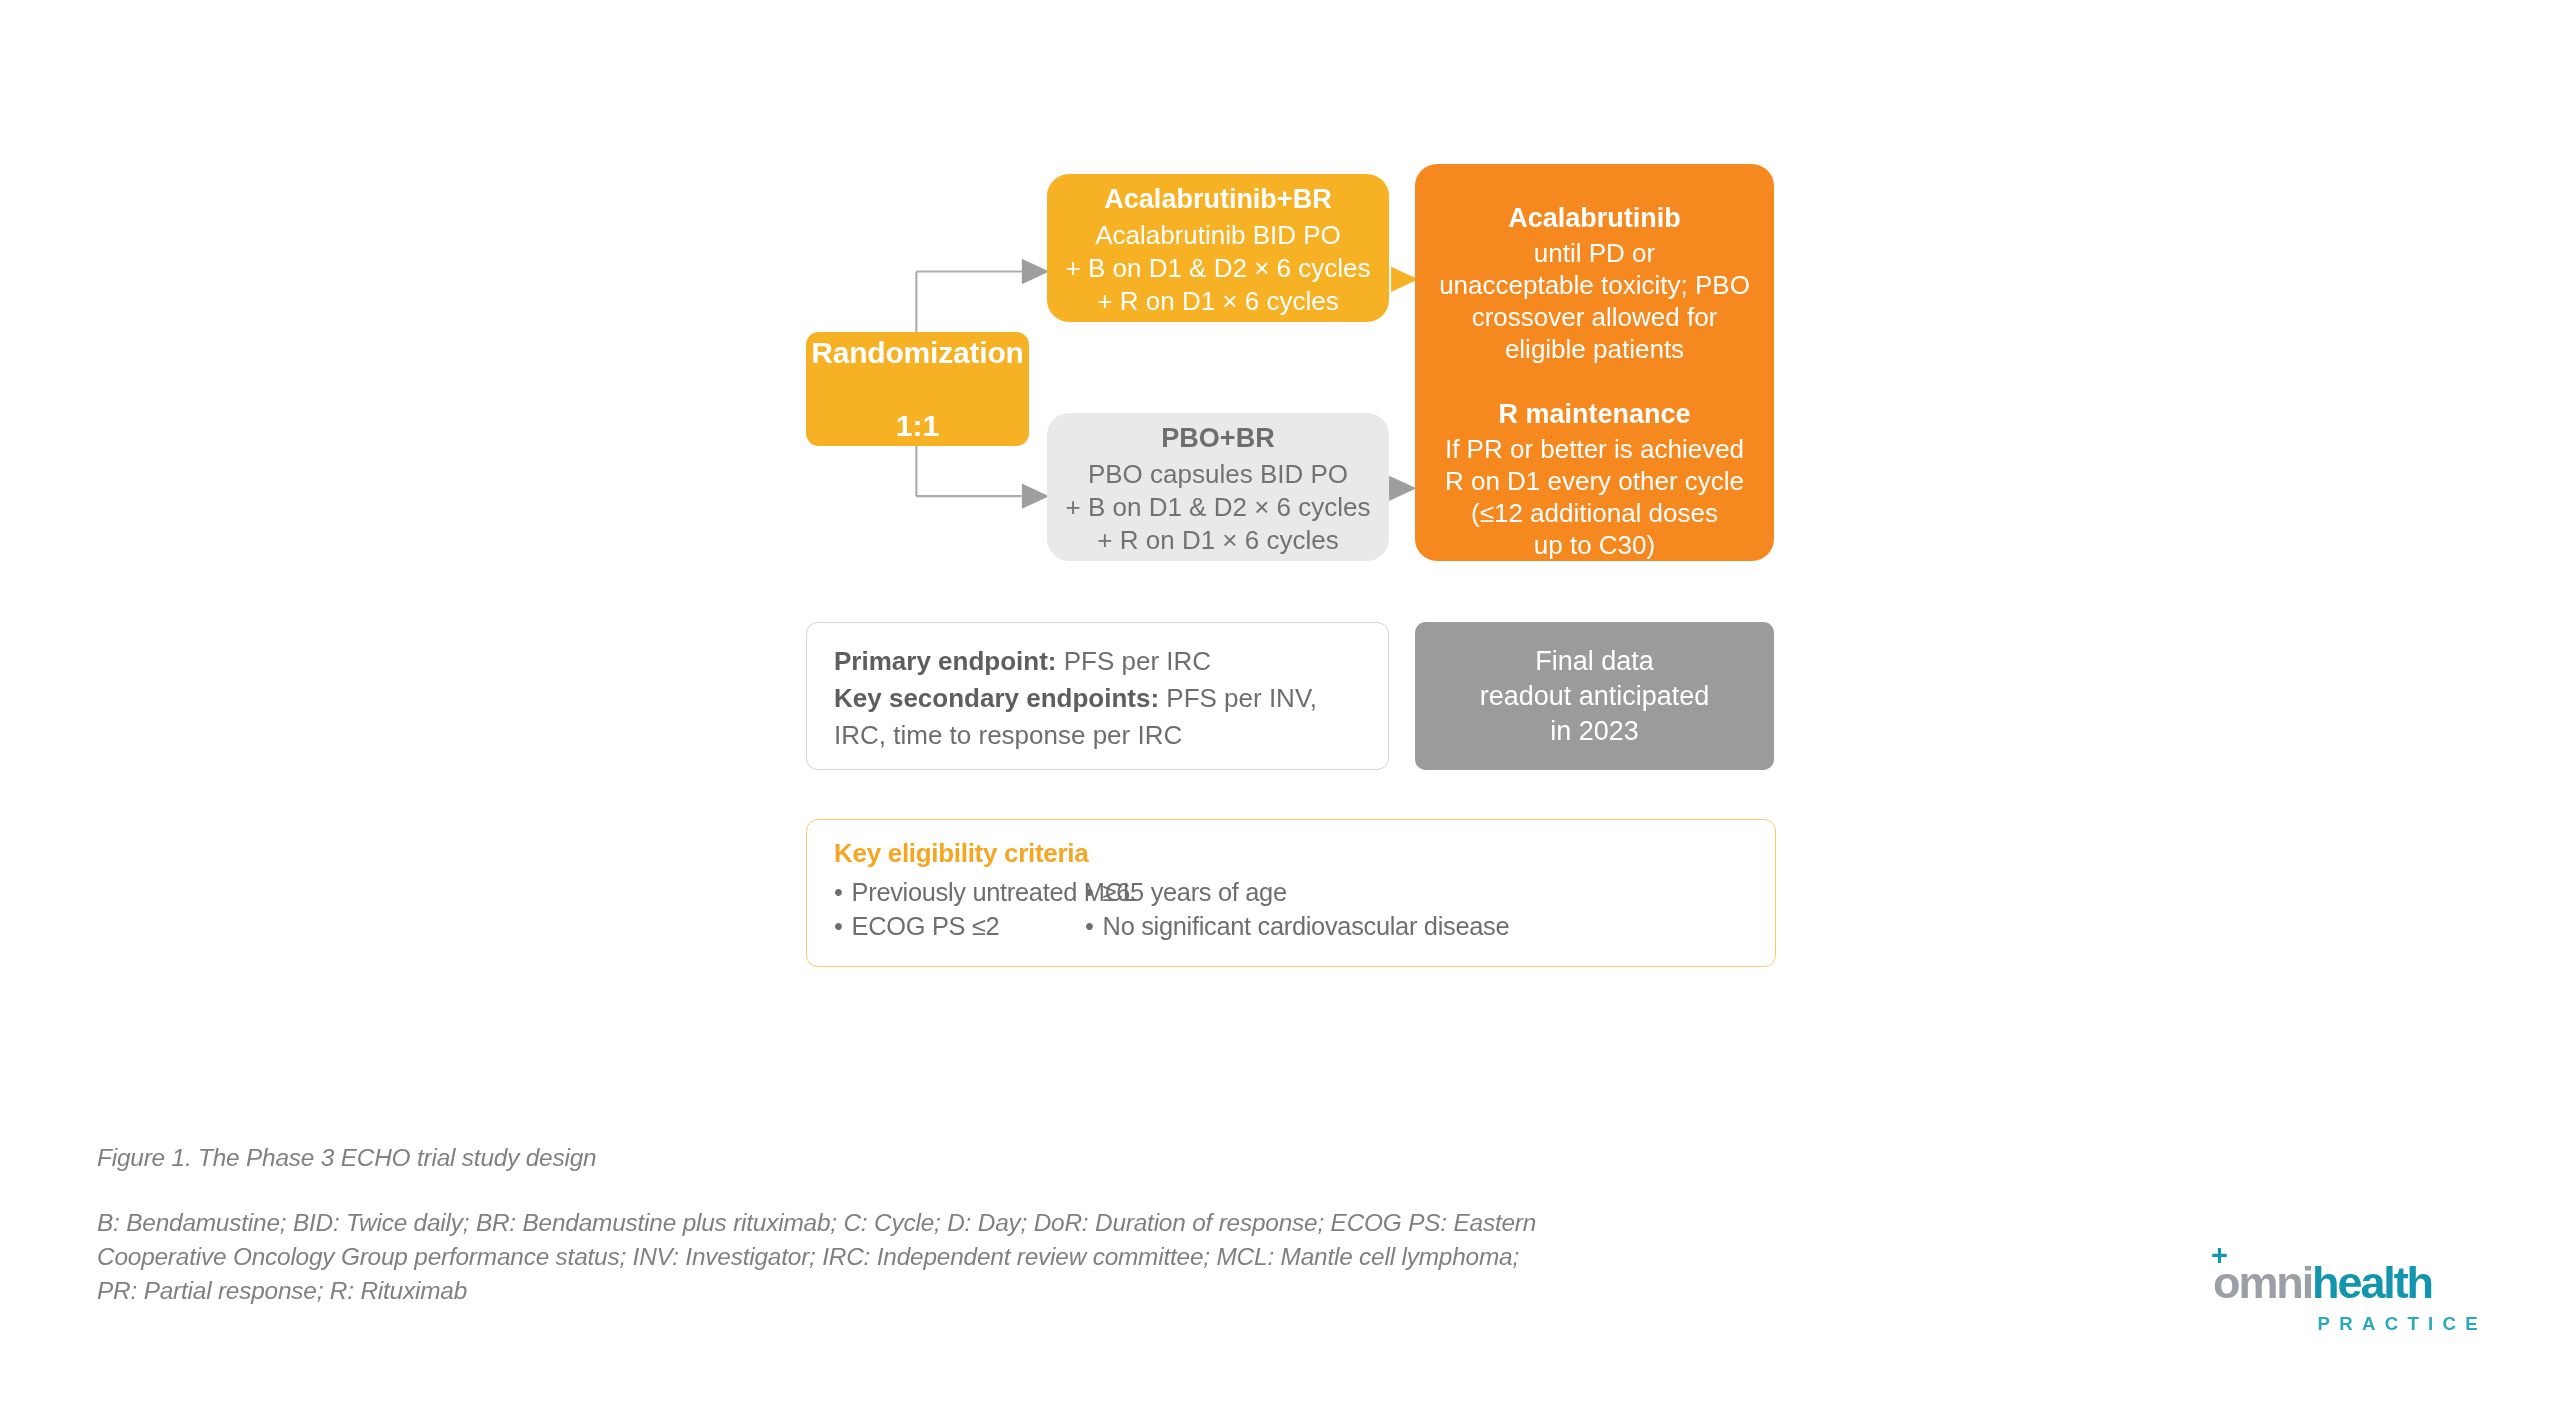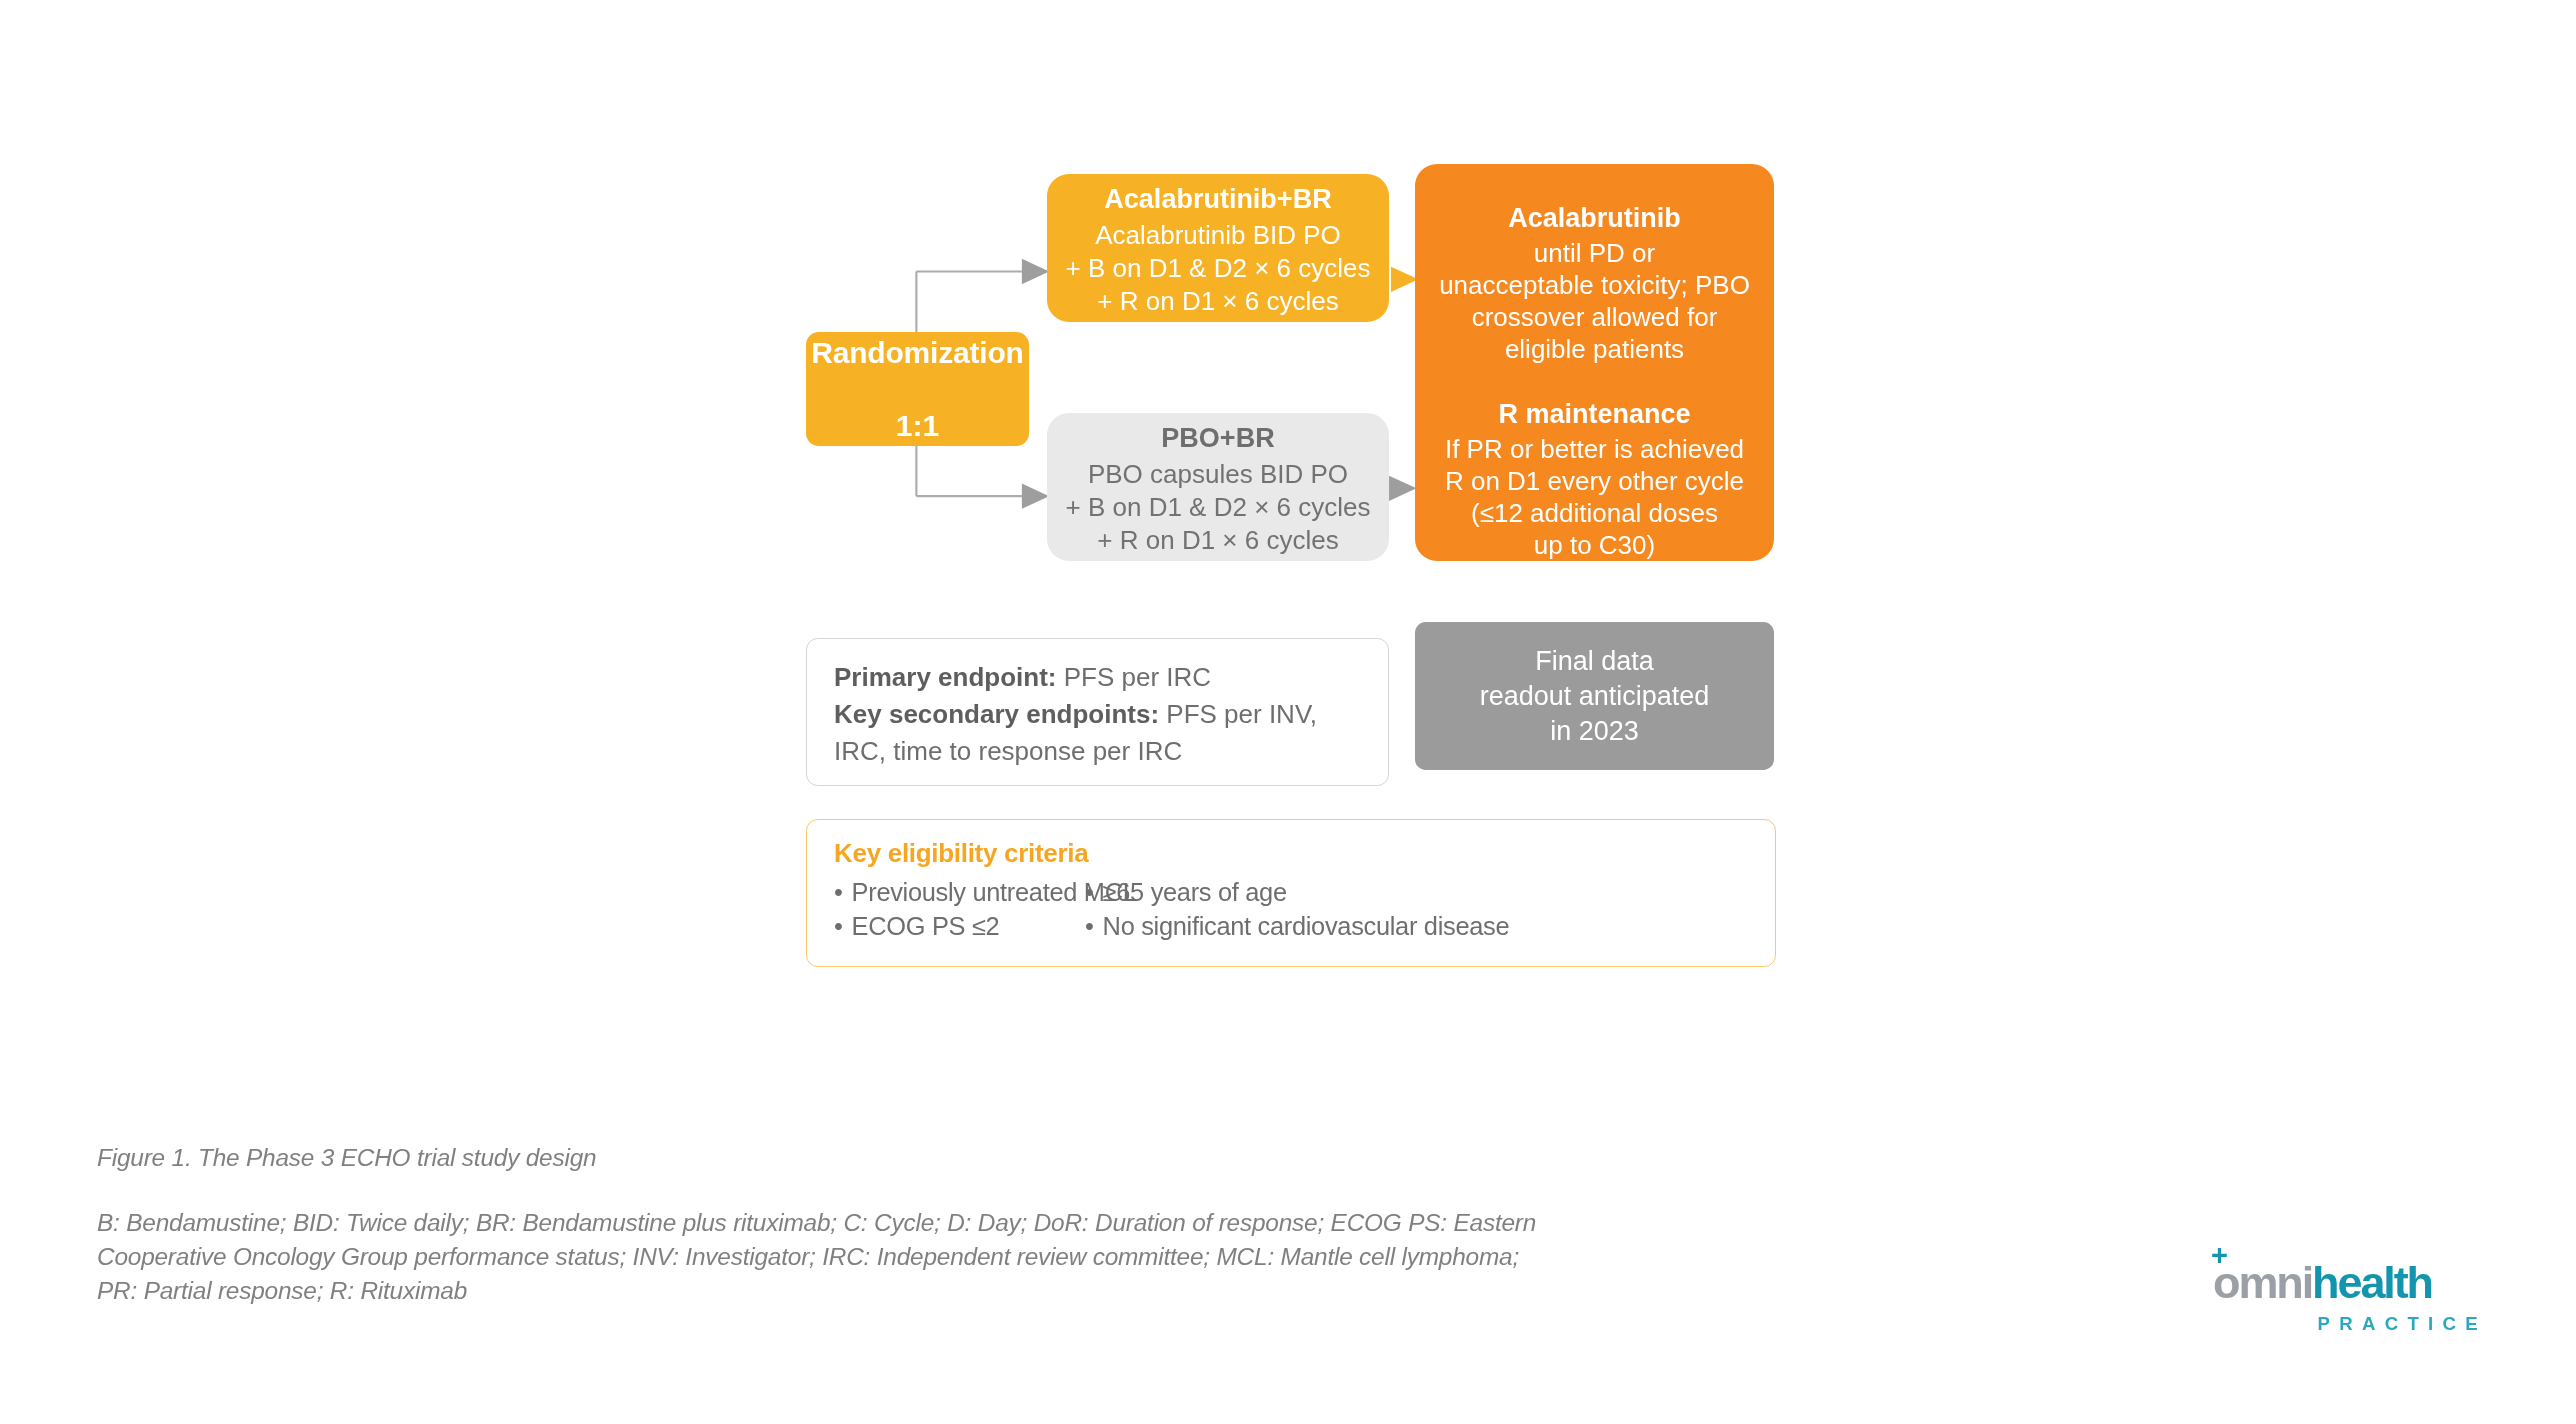--- a/index.html
+++ b/index.html
@@ -133,21 +133,20 @@
     width: 583px;
     height: 148px;
     background: #ffffff;
     border: 1.6px solid #D4D4D4;
     border-radius: 11.7px;
     justify-content: flex-start;
     text-align: left;
     padding: 19.5px 27px 0 27px;
     color: #6E6E6E;
     z-index: 3;
-    margin-top: 16px;
   }
   #endpoints-box .ep-line {
     font-size: 26px;
     line-height: 37px;
     font-weight: 300;
   }
   #endpoints-box .ep-lbl {
     font-weight: bold;
     color: #5E5E5E;
   }

